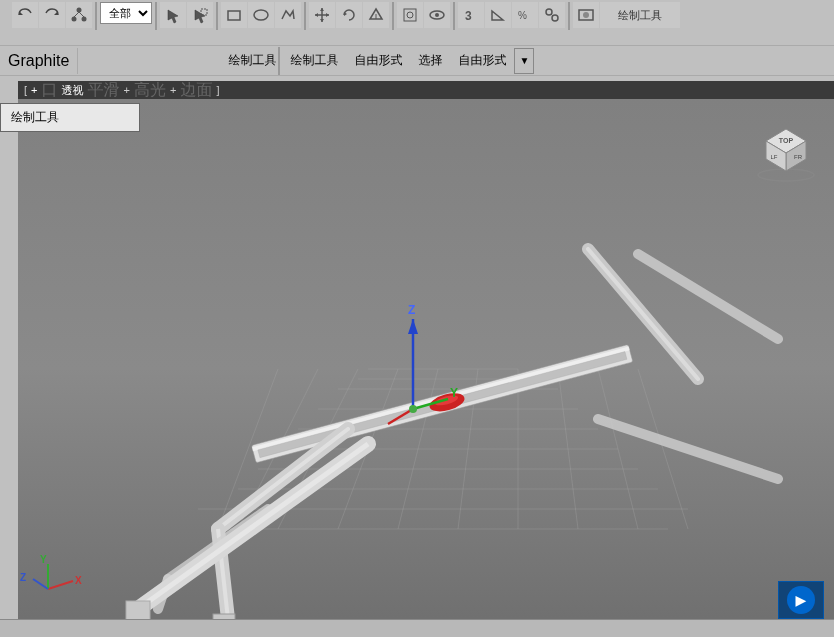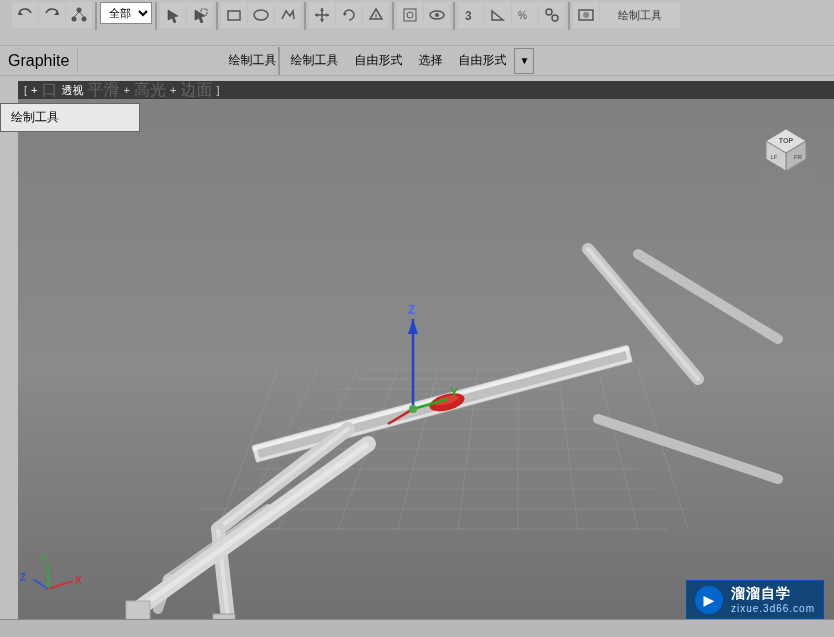--- a/index.html
+++ b/index.html
@@ -511,22 +511,18 @@
       <text x="44" y="40" text-anchor="middle" font-size="6" fill="#444" transform="rotate(0)">FR</text>
 
       <text x="20" y="40" text-anchor="middle" font-size="6" fill="#444">LF</text>
     </svg>
   </div>
 
   <div id="watermark">
     <div id="watermark-logo">
       <span>▶</span>
     </div>
-    <div>
-      <div id="watermark-text-top">溜溜自学</div>
-      <div id="watermark-text-bottom">zixue.3d66.com</div>
-    </div>
   </div>
 </div>
 
 <div id="statusbar">
   <span style="color:#333; font-size:11px;"></span>
 </div>
 
 </body></html>

